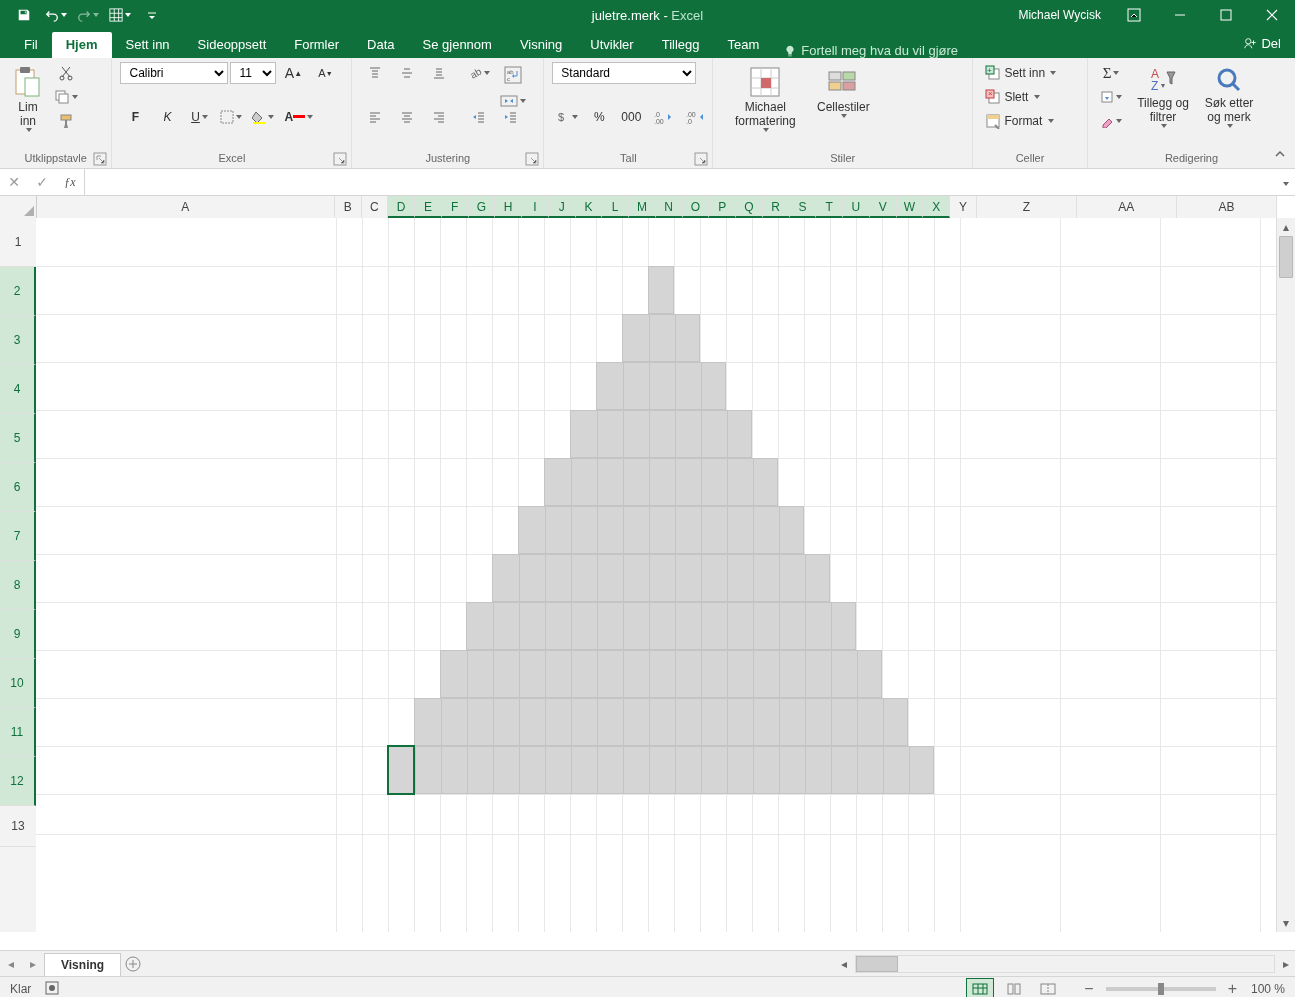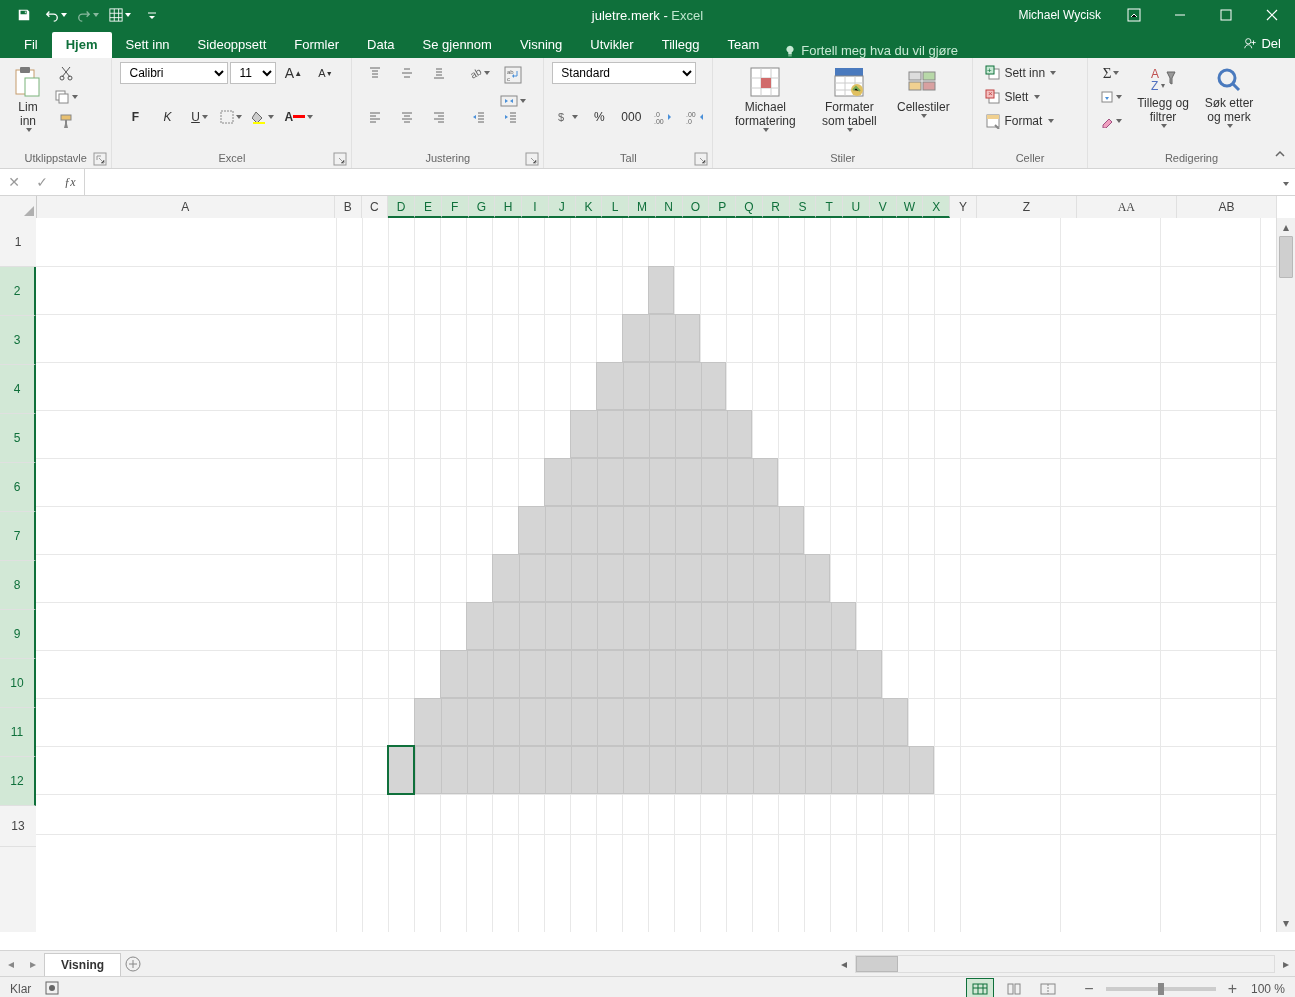--- a/index.html
+++ b/index.html
@@ -379,32 +379,20 @@
   <div class="group" style="width:244px">
     <div class="content">
       <div class="bigbtn" style="width:88px">
         <svg width="32" height="32" viewBox="0 0 32 32">
             <rect x="2" y="2" width="28" height="28" fill="#fff" stroke="#888"></rect>
             <path stroke="#ccc" d="M2 12h28M2 22h28M12 2v28M22 2v28"></path>
             <rect x="12" y="12" width="10" height="10" fill="#d16b6b"></rect>
           </svg>
         <span style="white-space:pre-line">Michael
 formatering</span>
-          <span class="dd-caret"></span>
-      </div>
-      <div class="bigbtn" style="width:80px">
-        <svg width="32" height="32" viewBox="0 0 32 32">
-            <rect x="2" y="2" width="28" height="8" fill="#4a7abe"></rect>
-            <rect x="2" y="10" width="28" height="20" fill="#fff" stroke="#888"></rect>
-            <path stroke="#ccc" d="M2 17h28M2 24h28M12 10v20M22 10v20"></path>
-            <circle cx="24" cy="24" r="6" fill="#e0c060"></circle>
-            <path stroke="#7a5" stroke-width="2" d="M20 24l3-3 4 4"></path>
-          </svg>
-        <span style="white-space:pre-line">Formater
-som tabell</span>
           <span class="dd-caret"></span>
       </div>
       <div class="bigbtn" style="width:68px">
         <svg width="32" height="32" viewBox="0 0 32 32">
             <rect x="2" y="6" width="12" height="8" fill="#ddd" stroke="#888"></rect>
             <rect x="16" y="6" width="12" height="8" fill="#b8d8a8" stroke="#888"></rect>
             <rect x="2" y="16" width="12" height="8" fill="#f0d090" stroke="#888"></rect>
             <rect x="16" y="16" width="12" height="8" fill="#d8a0a0" stroke="#888"></rect>
           </svg>
         <span>Cellestiler</span>
@@ -519,21 +507,21 @@
         <div class="ch sel" style="width: 26px;">Q</div>
         <div class="ch sel" style="width: 26px;">R</div>
         <div class="ch sel" style="width: 26px;">S</div>
         <div class="ch sel" style="width: 26px;">T</div>
         <div class="ch sel" style="width: 26px;">U</div>
         <div class="ch sel" style="width: 26px;">V</div>
         <div class="ch sel" style="width: 26px;">W</div>
         <div class="ch sel" style="width: 26px;">X</div>
         <div class="ch" style="width: 26px;">Y</div>
         <div class="ch" style="width: 100px;">Z</div>
-        <div class="ch" style="width: 100px; font-family: Liberation Serif, serif;">AA</div>
+        <div class="ch" style="width: 100px;">AA</div>
         <div class="ch" style="width: 100px;">AB</div>
       </div>
     <div class="rowheaders" id="rowheaders">
         <div class="rh" style="height: 48px;">1</div>
         <div class="rh sel" style="height: 48px;">2</div>
         <div class="rh sel" style="height: 48px;">3</div>
         <div class="rh sel" style="height: 48px;">4</div>
         <div class="rh sel" style="height: 48px;">5</div>
         <div class="rh sel" style="height: 48px;">6</div>
         <div class="rh sel" style="height: 48px;">7</div>

